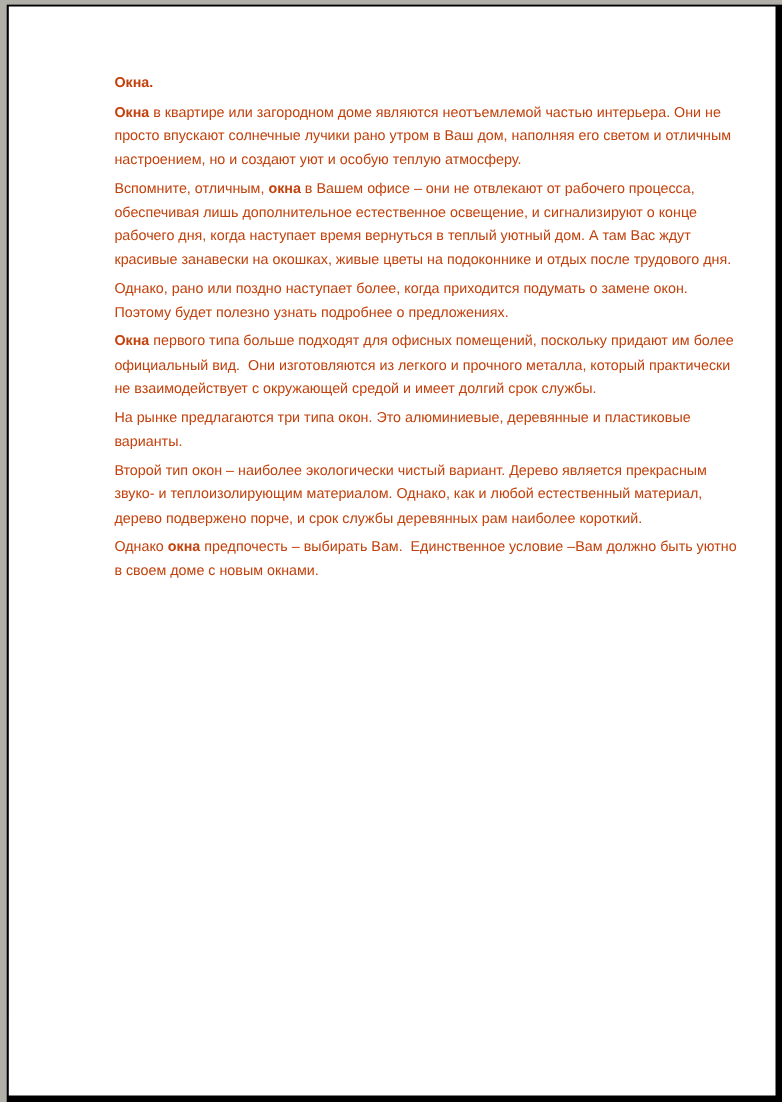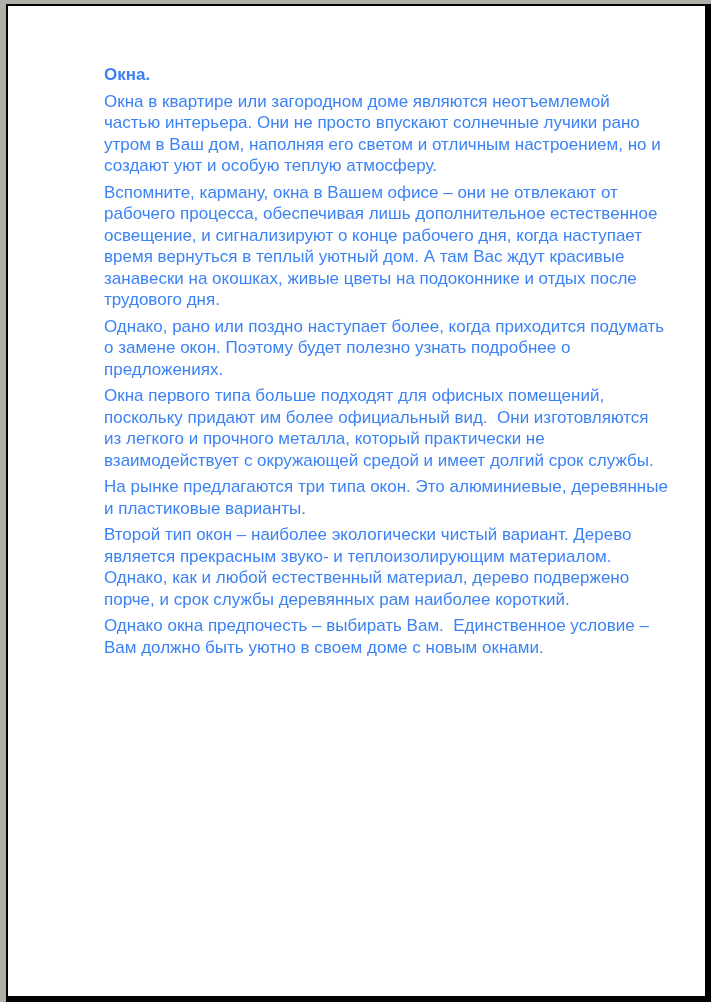--- a/index.html
+++ b/index.html
@@ -23,45 +23,45 @@
     bottom: 0;
     box-sizing: border-box;
     background: #ffffff;
     border: 2px solid #000000;
     border-right-width: 6px;
     border-bottom-width: 6px;
     padding: 58px 34px 40px 96px;
   }
   .doc {
     max-width: 566px;
-    color: #3b82f6;
-    font-size: 17px;
+    color: #c2410c;
+    font-size: 13px;
     line-height: 21.5px;
   }
   .doc p {
     margin: 0 0 5px 0;
     white-space: pre-wrap;
   }
   .doc .title {
     font-weight: bold;
   }
   .doc b {
-    font-weight: normal;
+    font-weight: bold;
   }
 </style>
 </head>
 <body>
 
 <div class="viewport">
   <div class="page">
     <div class="doc">
       <p class="title">Окна.</p>
 
     <p><b>Окна</b><span> в квартире или загородном доме являются неотъемлемой частью интерьера. Они не просто впускают солнечные лучики рано утром в Ваш дом, наполняя его светом и отличным настроением, но и создают уют и особую теплую атмосферу.</span></p>
-        <p><span>Вспомните, карману, </span><b>окна</b><span> в Вашем офисе – они не отвлекают от рабочего процесса, обеспечивая лишь дополнительное естественное освещение, и сигнализируют о конце рабочего дня, когда наступает время вернуться в теплый уютный дом. А там Вас ждут красивые занавески на окошках, живые цветы на подоконнике и отдых после трудового дня.</span></p>
+        <p><span>Вспомните, отличным, </span><b>окна</b><span> в Вашем офисе – они не отвлекают от рабочего процесса, обеспечивая лишь дополнительное естественное освещение, и сигнализируют о конце рабочего дня, когда наступает время вернуться в теплый уютный дом. А там Вас ждут красивые занавески на окошках, живые цветы на подоконнике и отдых после трудового дня.</span></p>
         <p><span>Однако, рано или поздно наступает более, когда приходится подумать о замене окон. Поэтому будет полезно узнать подробнее о предложениях.</span></p>
         <p><b>Окна</b><span> первого типа больше подходят для офисных помещений, поскольку придают им более официальный вид.  Они изготовляются из легкого и прочного металла, который практически не взаимодействует с окружающей средой и имеет долгий срок службы.</span></p>
         <p><span>На рынке предлагаются три типа окон. Это алюминиевые, деревянные и пластиковые варианты.</span></p>
         <p><span>Второй тип окон – наиболее экологически чистый вариант. Дерево является прекрасным звуко- и теплоизолирующим материалом. Однако, как и любой естественный материал, дерево подвержено порче, и срок службы деревянных рам наиболее короткий.</span></p>
         <p><span>Однако </span><b>окна</b><span> предпочесть – выбирать Вам.  Единственное условие –Вам должно быть уютно в своем доме с новым окнами.</span></p>
       </div>
   </div>
 </div>
 
 </body></html>

